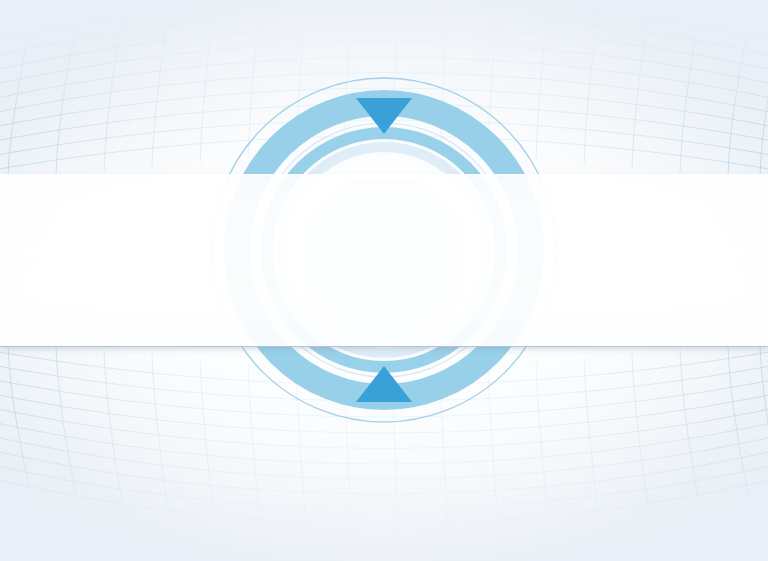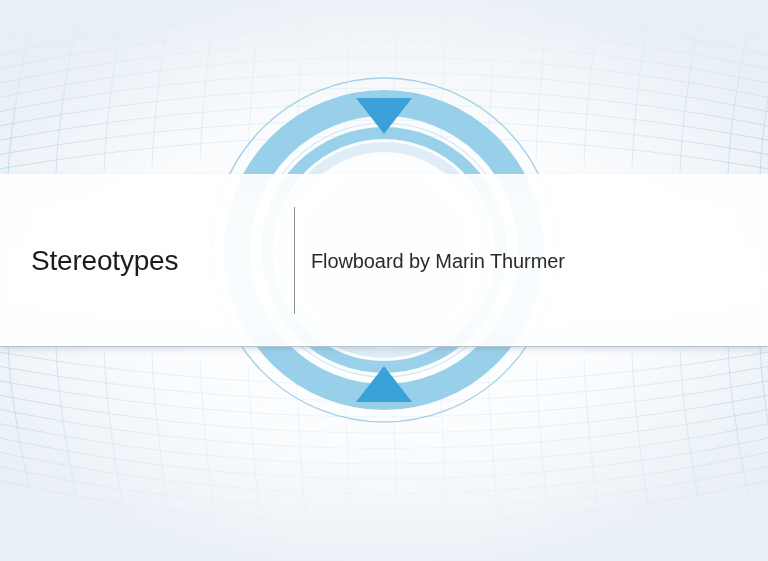--- a/index.html
+++ b/index.html
@@ -231,21 +231,14 @@
 
       <polygon points="152,332 208,332 180,296" fill="#3aa0d8"></polygon>
     </svg>
   </div>
 
   <div class="band">
     <div class="band-top-hairline"></div>
     <div class="band-bottom-rule"></div>
   </div>
 
-  <div class="text-layer">
-    <div class="title">Stereotypes</div>
-
-    <div class="divider"></div>
-
-    <div class="subtitle">Flowboard by Marin Thurmer</div>
-  </div>
 
 </div>
 
 </body></html>

